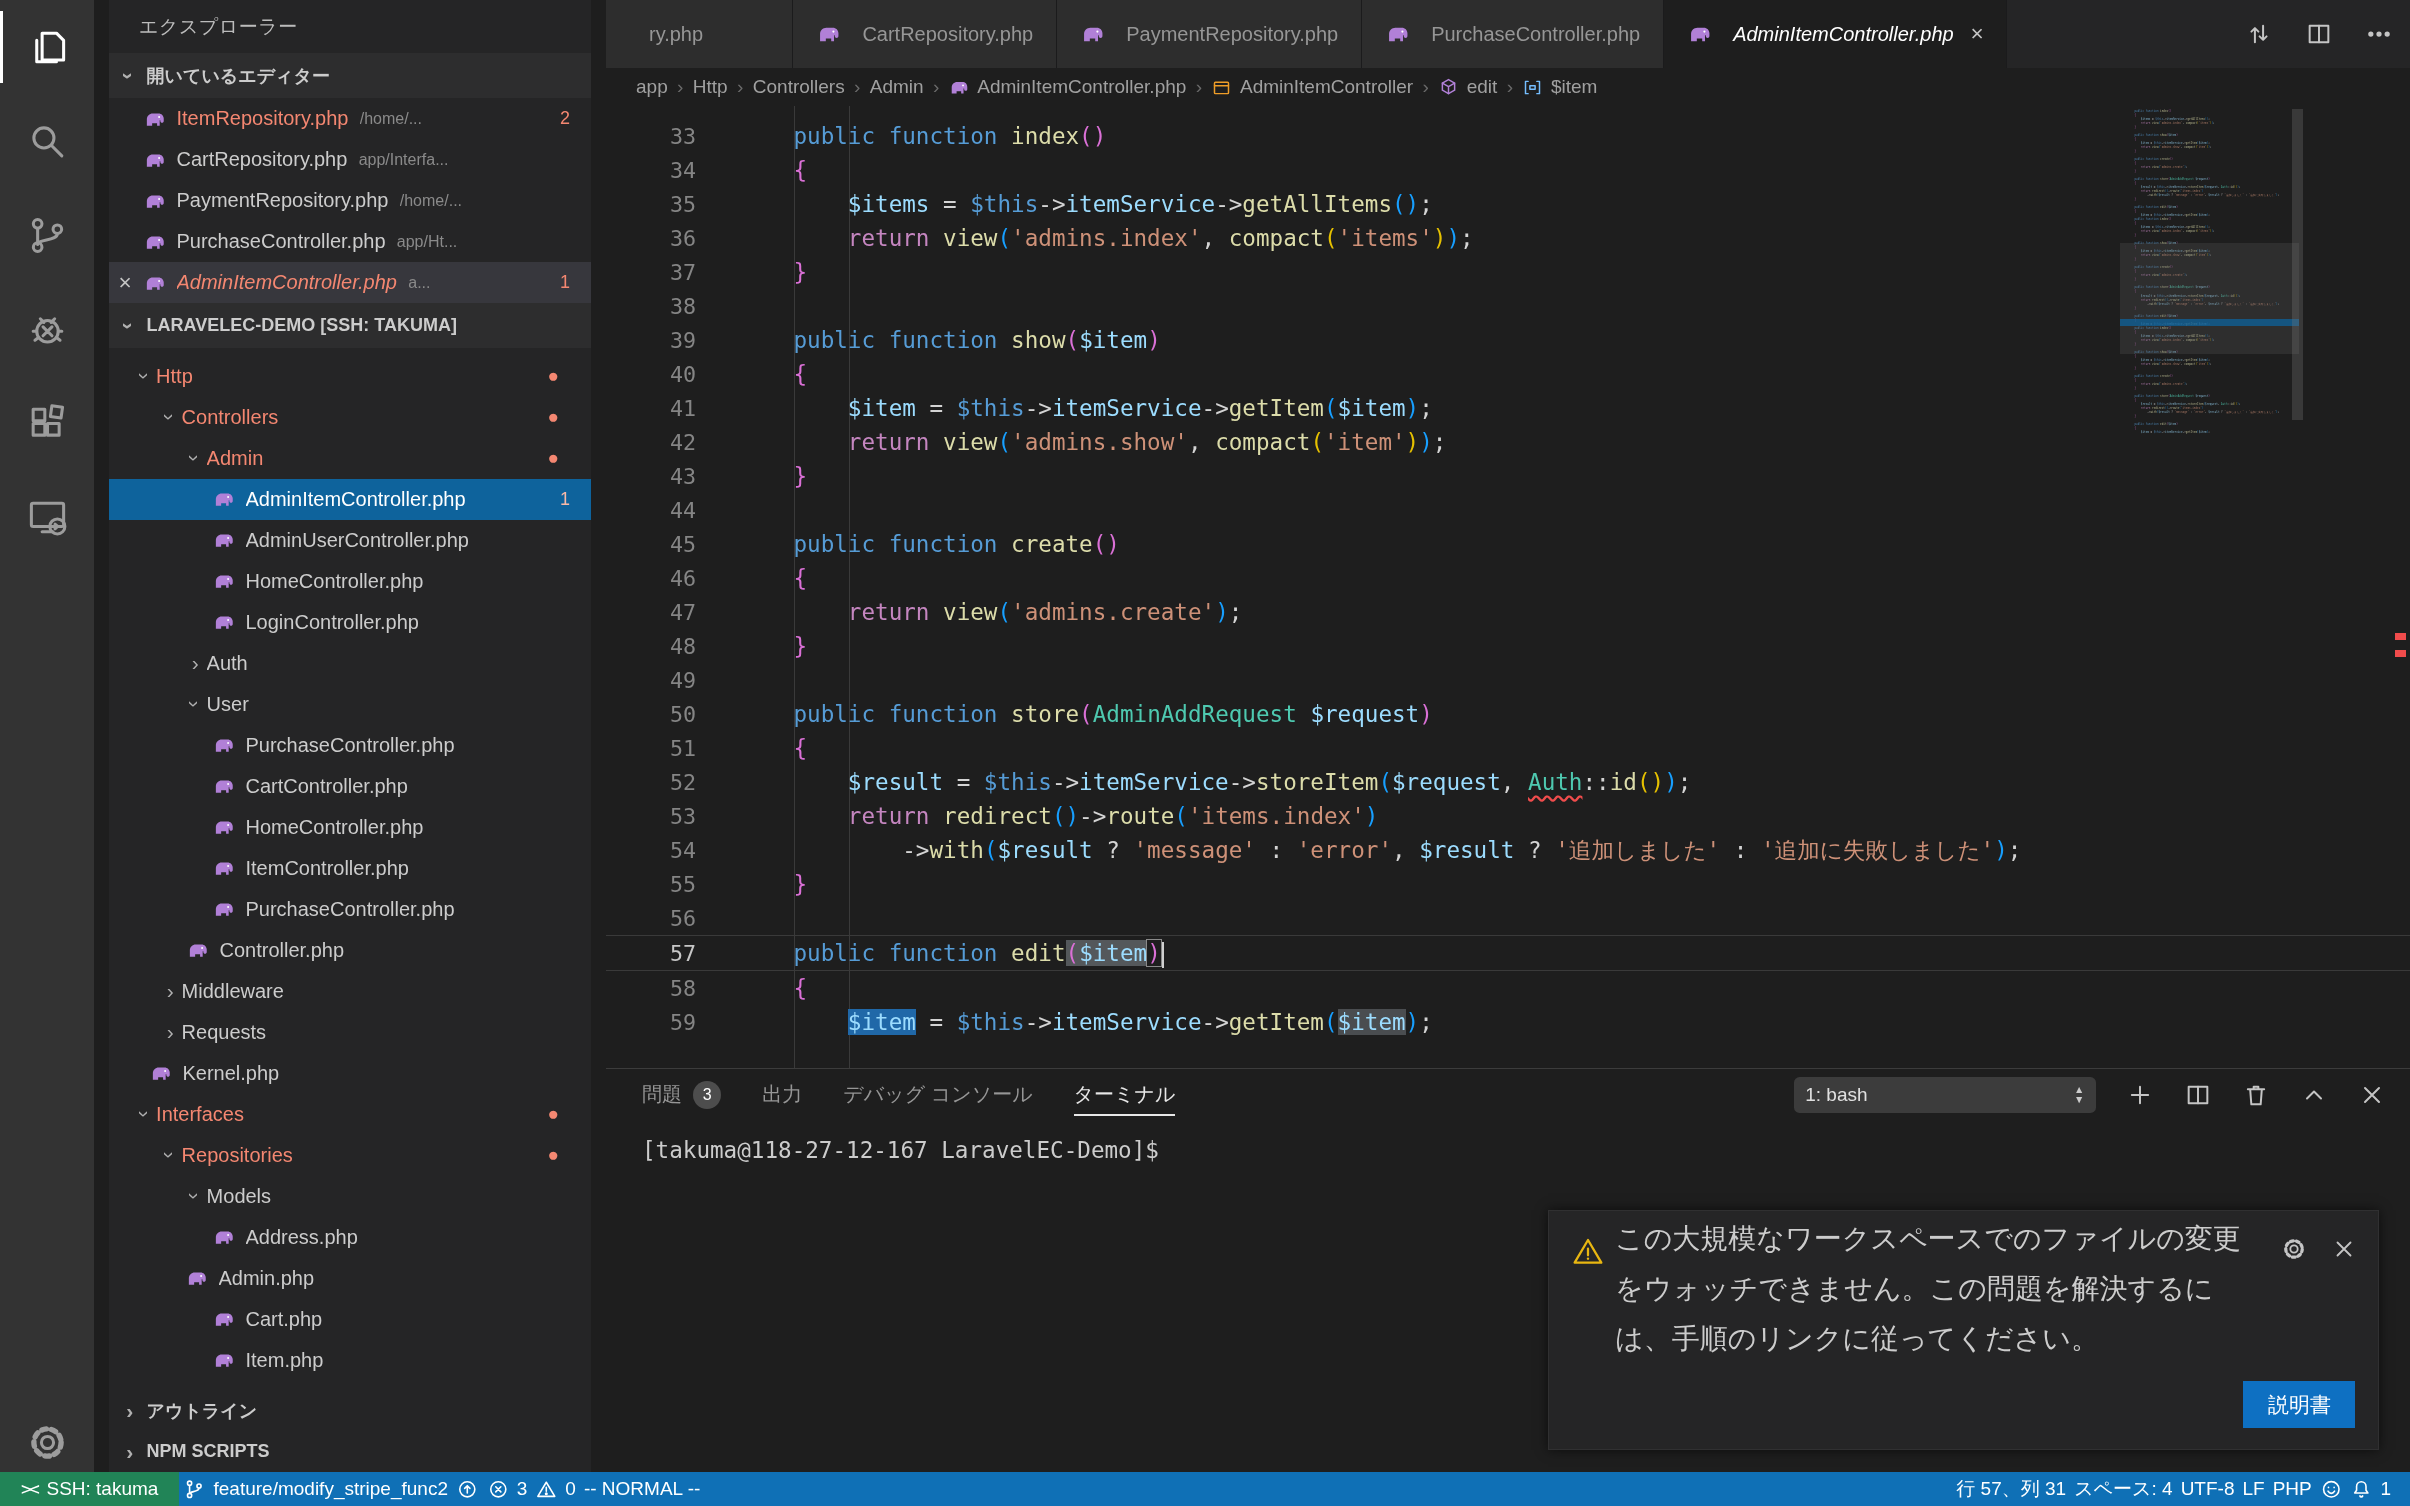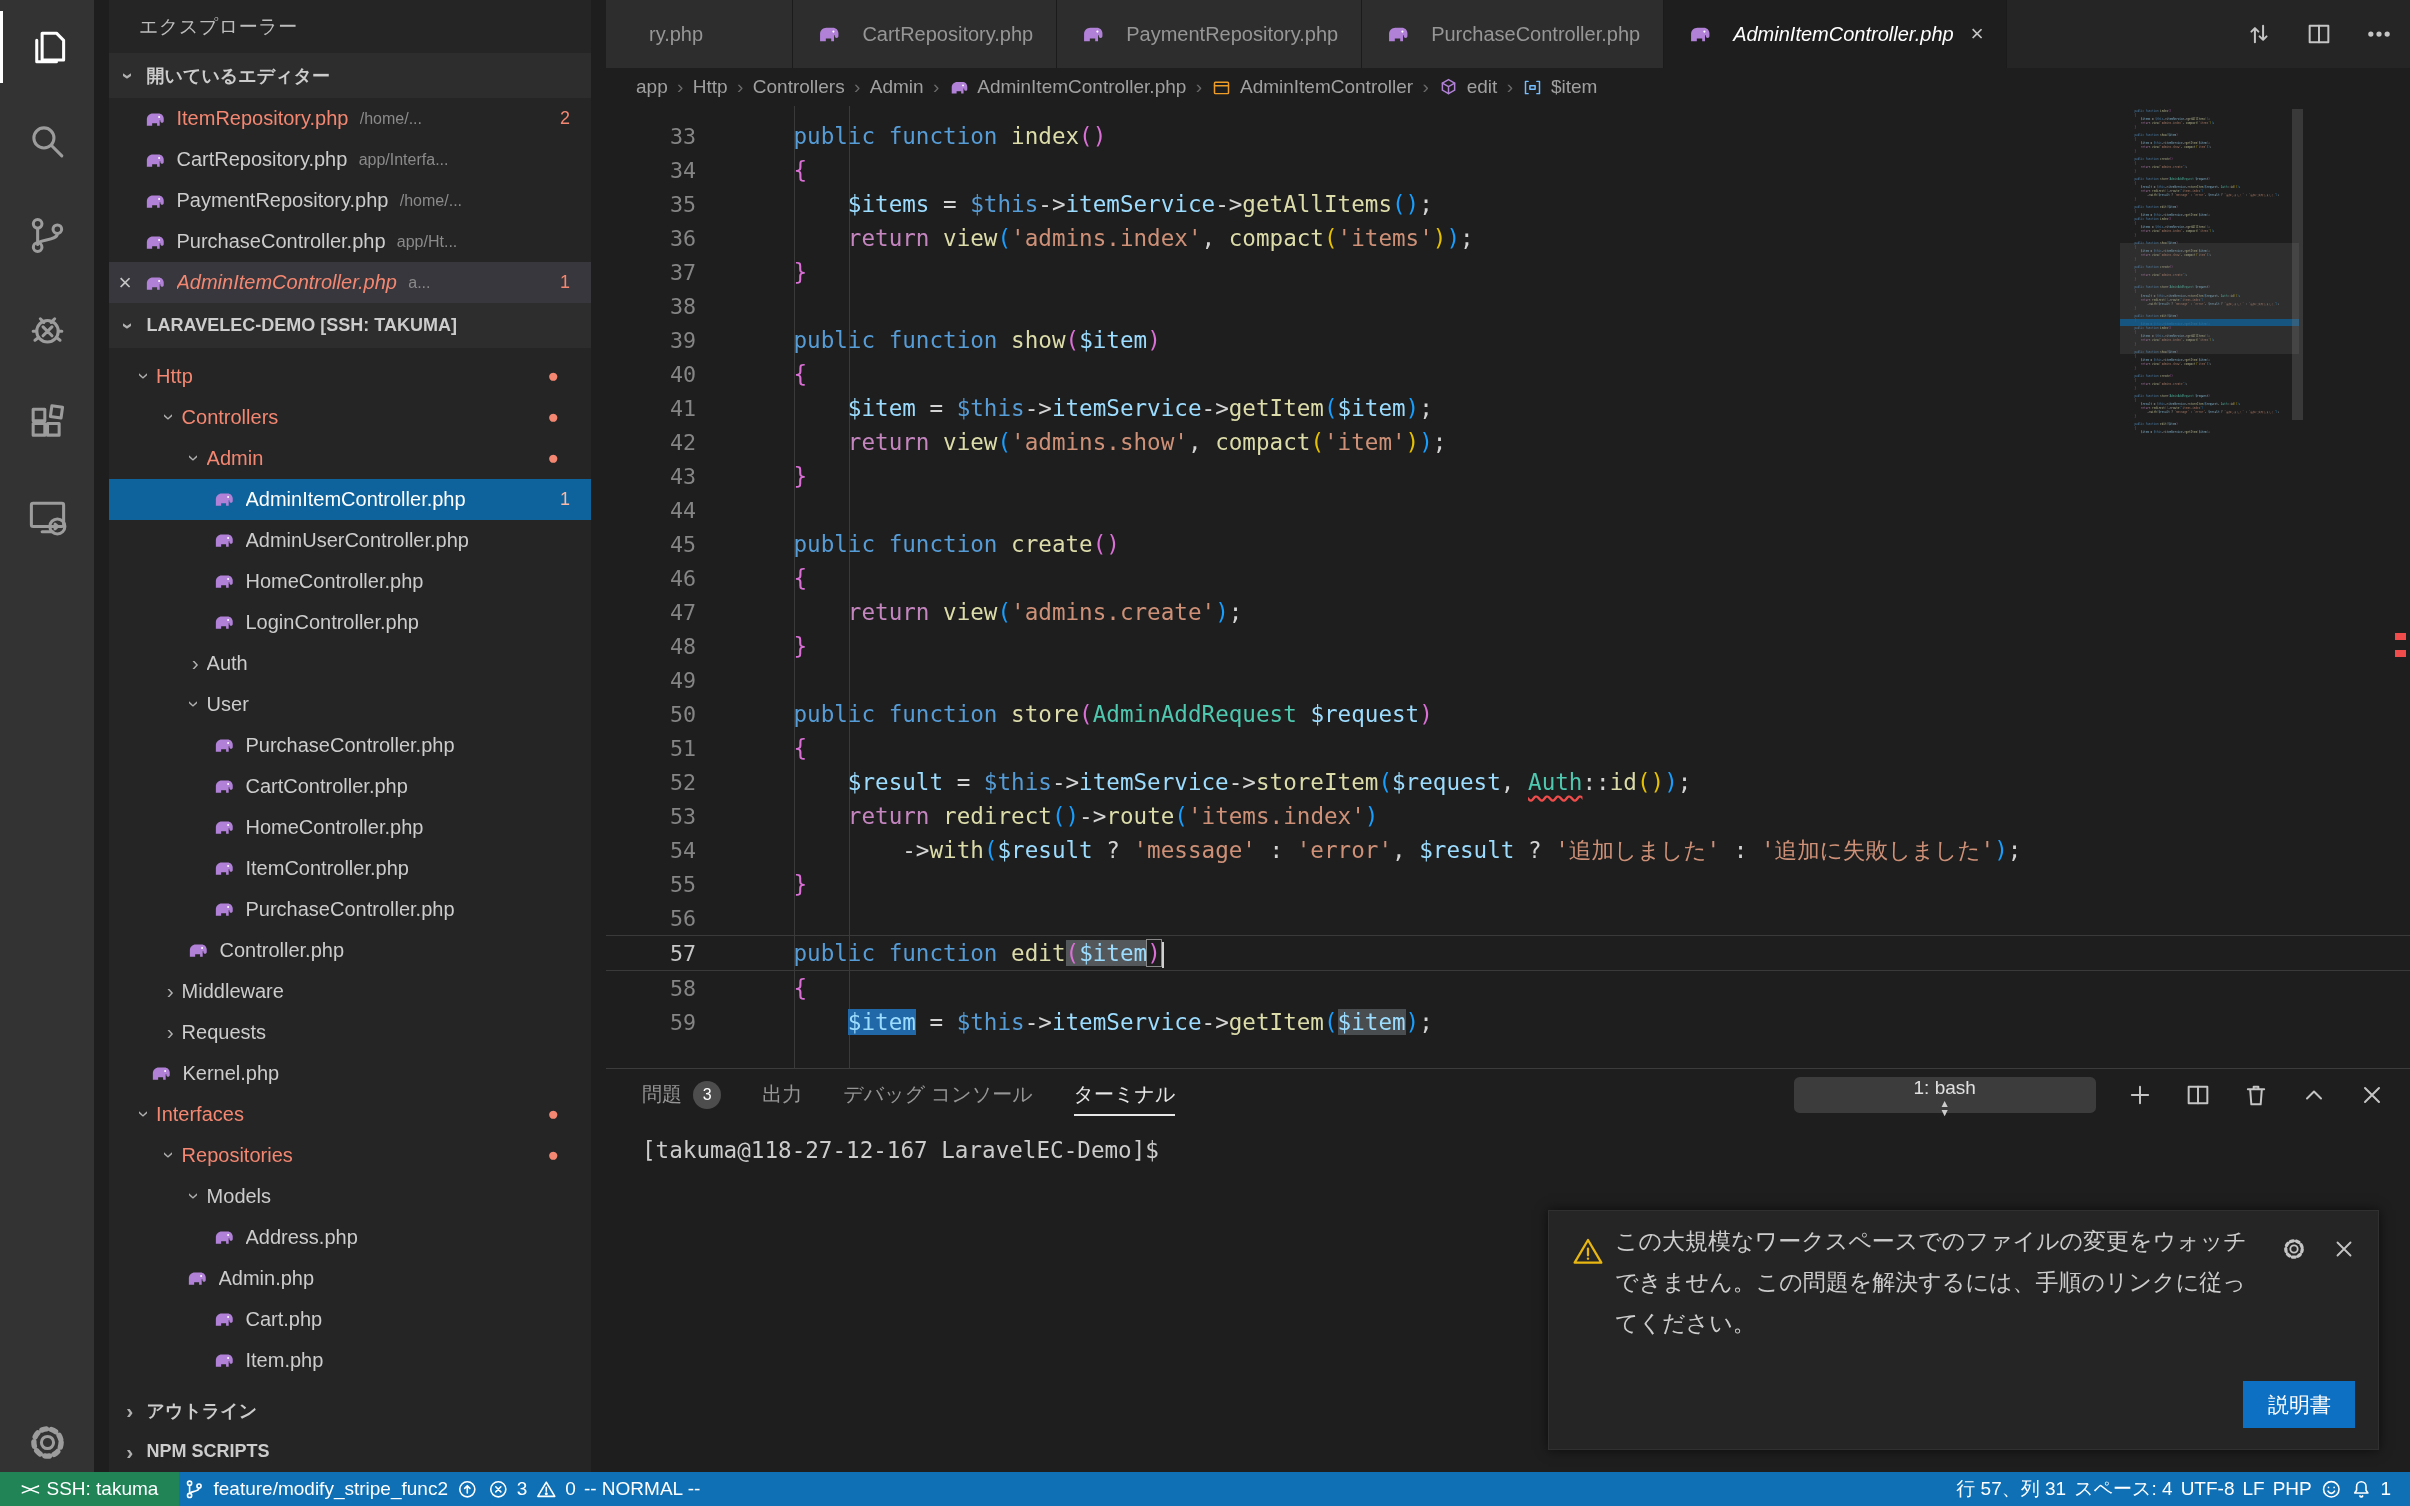--- a/index.html
+++ b/index.html
@@ -70,26 +70,26 @@
   #scroll-slider{position:absolute;left:1686px;top:2.8px;width:11.3px;height:311px;background:rgba(121,121,121,0.3);}
   .ruler-mark{position:absolute;right:3.8px;width:11.3px;height:6.6px;background:#f14c4c;}
   
   #panel{height:437px;border-top:0.9px solid #3c3c3c;display:flex;flex-direction:column;flex-shrink:0;background:#1e1e1e;position:relative;}
   #panel-header{height:51px;display:flex;align-items:center;padding-left:36px;gap:41px;position:relative;}
   .ptab{color:#969696;font-size:20px;display:flex;align-items:center;gap:11.3px;height:100%;position:relative;text-transform:none;}
   .ptab.active{color:#e7e7e7;}
   .ptab.active:after{content:"";position:absolute;left:0;right:0;bottom:3.8px;height:1.9px;background:#e7e7e7;}
   .pbadge{background:#4d4d4d;color:#ffffff;font-size:16px;min-width:28px;height:28px;border-radius:14px;display:flex;align-items:center;justify-content:center;}
   #panel-actions{position:absolute;right:24.5px;top:0;height:51px;display:flex;align-items:center;gap:30px;color:#c5c5c5;}
-  #term-select{width:279px;height:36px;background:#3c3c3c;border-radius:5.6px;color:#e0e0e0;font-size:19px;display:flex;align-items:center;padding:0 11.3px;justify-content:space-between;flex-direction:column;}
+  #term-select{width:279px;height:36px;background:#3c3c3c;border-radius:5.6px;color:#e0e0e0;font-size:19px;display:flex;align-items:center;padding:0 11.3px;justify-content:space-between;}
   .updown{display:flex;flex-direction:column;font-size:10.4px;line-height:9.4px;color:#cccccc;}
   #terminal{flex:1;padding:17px 0 0 36px;font-family:"DejaVu Sans Mono",monospace;font-size:22.6px;color:#cccccc;}
   
   #notification{position:absolute;left:1548px;top:1210px;width:829px;height:238px;background:#252526;border:0.9px solid #303031;box-shadow:0 0 11.3px rgba(0,0,0,.6);z-index:30;color:#cccccc;}
-  #notif-msg{position:absolute;left:66px;top:10px;right:113px;font-size:23px;line-height:1.78;}
+  #notif-msg{position:absolute;left:66px;top:3px;right:113px;font-size:28px;line-height:1.78;}
   #notif-warn{position:absolute;left:22.6px;top:24.5px;}
   #notif-icons{position:absolute;right:21px;top:24.5px;display:flex;gap:24.5px;color:#c5c5c5;align-items:center;}
   #notif-btn{position:absolute;right:22.6px;bottom:21px;background:#0e70c2;color:#ffffff;font-size:21px;padding:9.4px 24.5px;border:none;}
   
   #statusbar{position:absolute;left:0;right:0;bottom:0;height:34px;background:#0f70b6;color:#ffffff;display:flex;align-items:center;font-size:19px;z-index:40;}
   #sb-remote{background:#218457;height:34px;display:flex;align-items:center;padding:0 21px;gap:9.4px;font-size:19px;}
   .sb-item{display:flex;align-items:center;gap:7.5px;padding:0 4px;height:34px;}
   #sb-left{display:flex;align-items:center;}
   #sb-right{margin-left:auto;display:flex;align-items:center;padding-right:15px;}
   .remote-glyph{font-family:"DejaVu Sans Mono",monospace;letter-spacing:-2.8px;font-size:18px;transform:translateY(-0.9px);}

